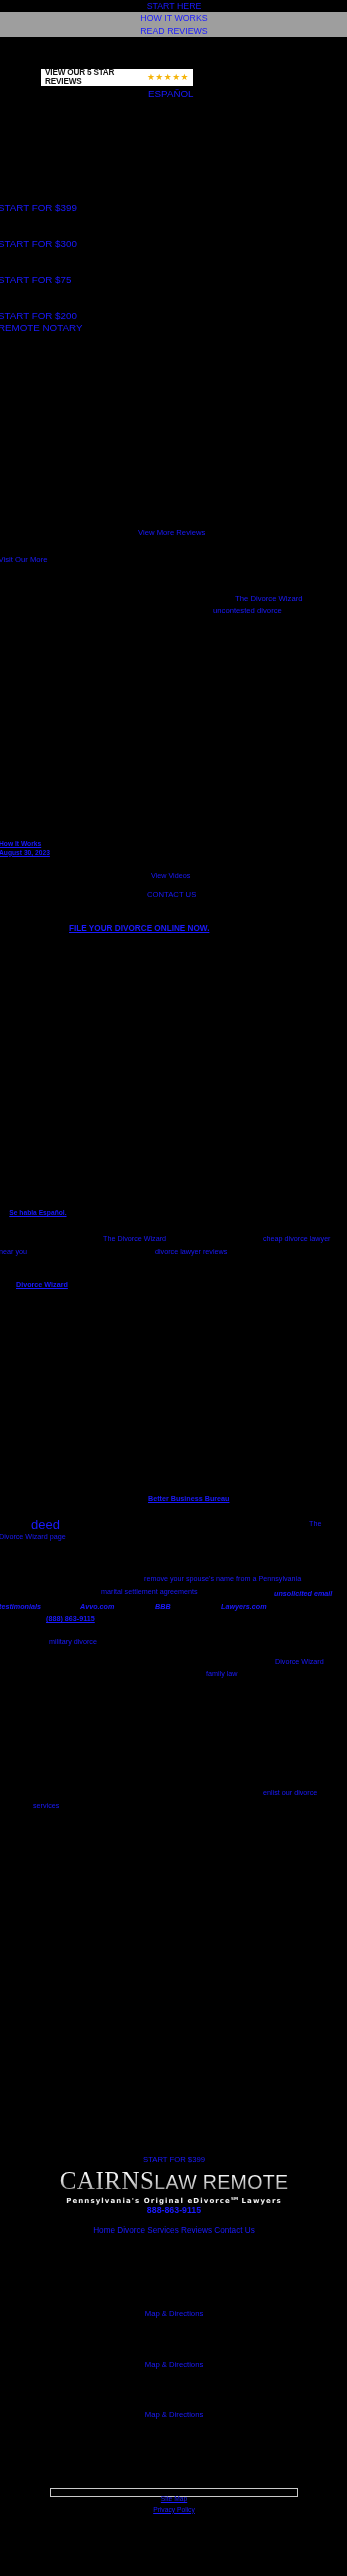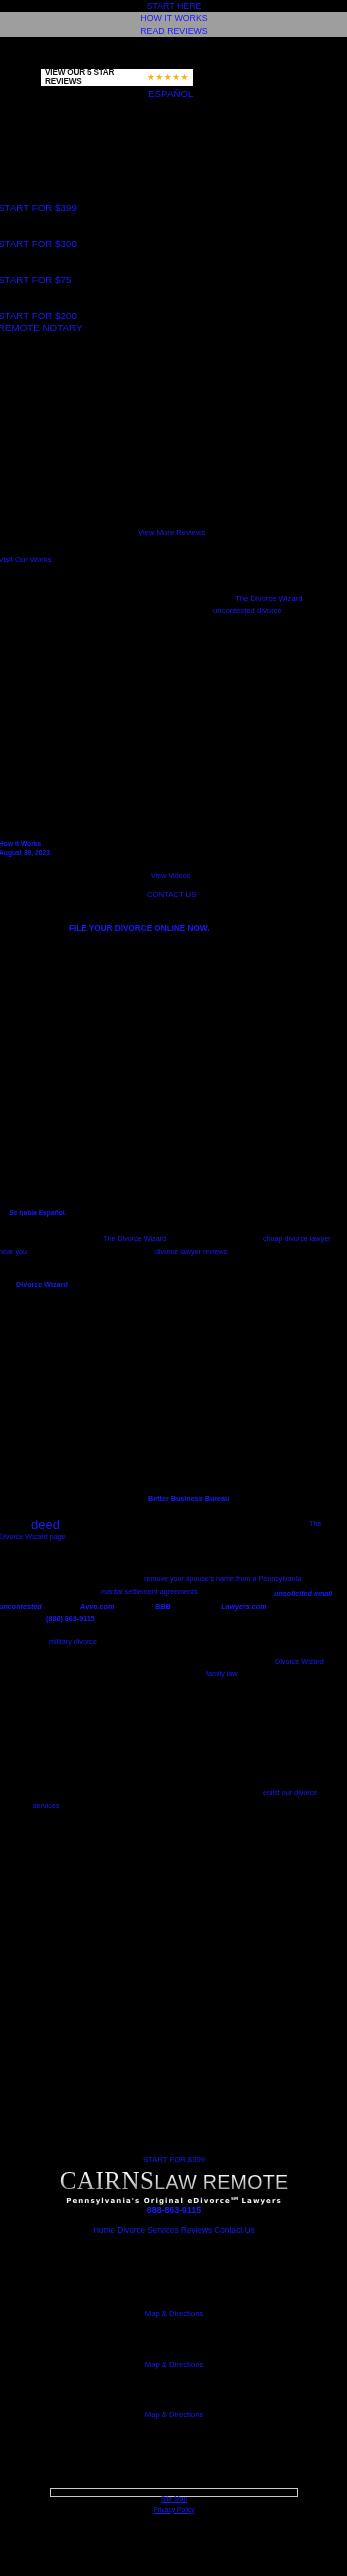--- a/index.html
+++ b/index.html
@@ -38,21 +38,21 @@
   
   .price{left:-2.1px;font-size:9.8px;color:#1a1aff;}
   #p399{top:202px;}
   #p300{top:238px;}
   #p75 {top:274px;}
   #p200{top:310px;}
   #remote-notary{left:-2.1px;top:322px;font-size:9.8px;color:#1a1aff;}
 
   
   .t{font-size:7.2px;color:#1a1aff;}
-  .tb{font-size:7.2px;color:#1a1aff;font-weight:bold;}
+  .tb{font-size:7.2px;color:#1a1aff;font-weight:bold;text-decoration:underline;}
   .ti{font-size:7.2px;color:#1a1aff;font-weight:bold;font-style:italic;}
 
   #view-more-reviews{left:138px;top:528px;font-size:7.7px;}
   #visit-our-blog{left:-1.5px;top:555px;font-size:7.7px;}
   #divorce-wizard-1{left:235px;top:594px;font-size:7.7px;}
   #uncontested-divorce-1{left:213px;top:606px;font-size:7.7px;}
 
   #how-it-works-date{left:-1px;top:840px;font-size:6.7px;font-weight:bold;line-height:8.8px;}
   #view-videos{left:151px;top:871px;font-size:7.2px;}
   #contact-us-1{left:147px;top:890px;font-size:7.7px;}
@@ -137,21 +137,21 @@
   <a class="nl hl">READ REVIEWS</a>
 </div>
 
 <a id="p399" class="abs price lnk">START FOR $399</a>
 <a id="p300" class="abs price lnk">START FOR $300</a>
 <a id="p75" class="abs price lnk">START FOR $75</a>
 <a id="p200" class="abs price lnk">START FOR $200</a>
 <a id="remote-notary" class="abs lnk">REMOTE NOTARY</a>
 
 <a id="view-more-reviews" class="abs t lnk">View More Reviews</a>
-<a id="visit-our-blog" class="abs t lnk">Visit Our Works</a>
+<a id="visit-our-blog" class="abs t lnk">Visit Our More</a>
 <a id="divorce-wizard-1" class="abs t lnk">The Divorce Wizard</a>
 <a id="uncontested-divorce-1" class="abs t lnk">uncontested divorce</a>
 
 <div id="how-it-works-date" class="abs tb">
   <div>How It Works</div>
   <div>August 30, 2023</div>
 </div>
 
 <a id="view-videos" class="abs t lnk">View Videos</a>
 <a id="contact-us-1" class="abs t lnk">CONTACT US</a>
@@ -167,21 +167,21 @@
 
 <a id="remove-spouse" class="abs t lnk">remove your spouse's name from a Pennsylvania</a>
 <a id="deed" class="abs t lnk">deed</a>
 <a id="marital-settlement" class="abs t lnk">marital settlement agreements</a>
 
 <a id="better-business-bureau" class="abs tb lnk">Better Business Bureau</a>
 <span id="the-1" class="abs t">The</span>
 <a id="divorce-wizard-page" class="abs t lnk">Divorce Wizard page</a>
 
 <a id="unsolicited-email" class="abs ti lnk">unsolicited email</a>
-<a id="testimonials" class="abs ti lnk">uncontested</a>
+<a id="testimonials" class="abs ti lnk">testimonials</a>
 <a id="avvo" class="abs ti lnk">Avvo.com</a>
 <a id="bbb" class="abs ti lnk">BBB</a>
 <a id="lawyers-com" class="abs ti lnk">Lawyers.com</a>
 <a id="phone-inline" class="abs tb lnk">(888) 863-9115</a>
 
 <a id="military-divorce" class="abs t lnk">military divorce</a>
 <a id="family-law" class="abs t lnk">family law</a>
 <a id="divorce-wizard-4" class="abs t lnk">Divorce Wizard</a>
 <a id="enlist-our-divorce" class="abs t lnk">enlist our divorce</a>
 <a id="services" class="abs t lnk">services</a>

